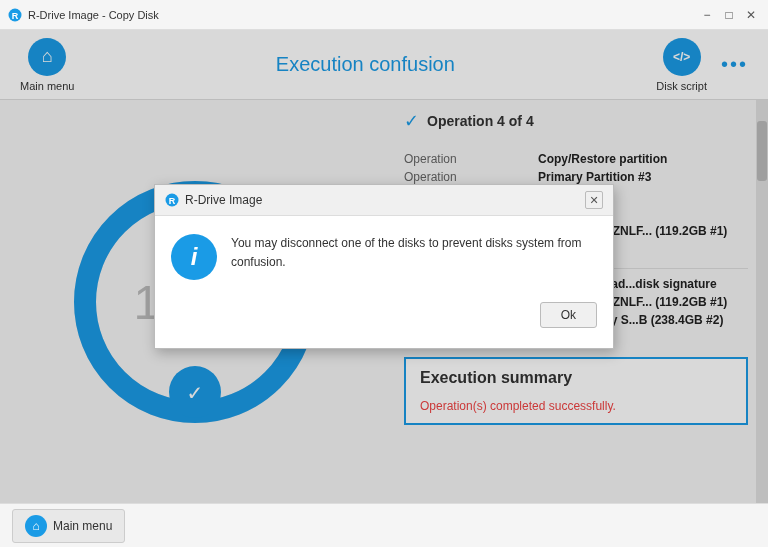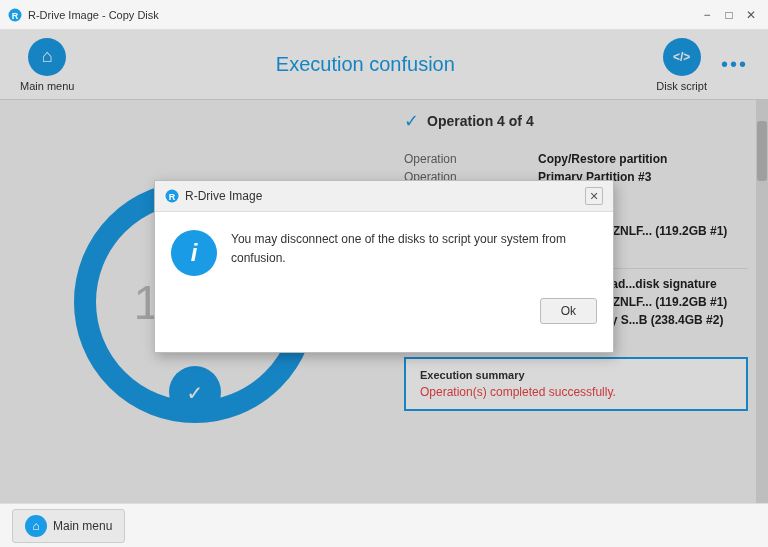--- a/index.html
+++ b/index.html
@@ -193,24 +193,24 @@
     }
 
     
     .exec-summary {
       border: 2px solid #1a9be6;
       background: #fff;
       padding: 10px 14px;
       margin-top: 12px;
     }
     .exec-summary-title {
-      font-size: 11px;
+      font-size: 16px;
       font-weight: 600;
       color: #333;
-      margin-bottom: 4px;
+      margin-bottom: 12px;
     }
     .exec-summary-text {
       font-size: 12px;
       color: #ef4444;
     }
 
     
     .right-panel::-webkit-scrollbar { width: 8px; }
     .right-panel::-webkit-scrollbar-track { background: #e5e5e5; }
     .right-panel::-webkit-scrollbar-thumb { background: #bbb; border-radius: 4px; }
@@ -317,21 +317,21 @@
       font-weight: bold;
       font-style: italic;
       flex-shrink: 0;
     }
     .dialog-text {
       font-size: 12px;
       color: #333;
       line-height: 1.6;
     }
     .dialog-footer {
-      padding: 8px 16px 28px;
+      padding: 8px 16px 20px;
       display: flex;
       justify-content: flex-end;
     }
     .ok-btn {
       padding: 5px 20px;
       background: #f0f0f0;
       border: 1px solid #bbb;
       border-radius: 3px;
       cursor: pointer;
       font-size: 12px;
@@ -491,20 +491,20 @@
         </svg>
         <span>R-Drive Image</span>
       </div>
       <button class="dialog-close">✕</button>
     </div>
     <div class="dialog-body">
       <div class="dialog-info-icon">
         <span style="font-style:italic;font-weight:700;font-size:24px;">i</span>
       </div>
       <div>
-        <div class="dialog-text">You may disconnect one of the disks to script your system from confusion.</div>
+        <div class="dialog-text">You may disconnect one of the disks to prevent disks system from confusion.</div>
       </div>
     </div>
     <div class="dialog-footer">
       <button class="ok-btn">Ok</button>
     </div>
   </div>
 </div>
 
 </body></html>

